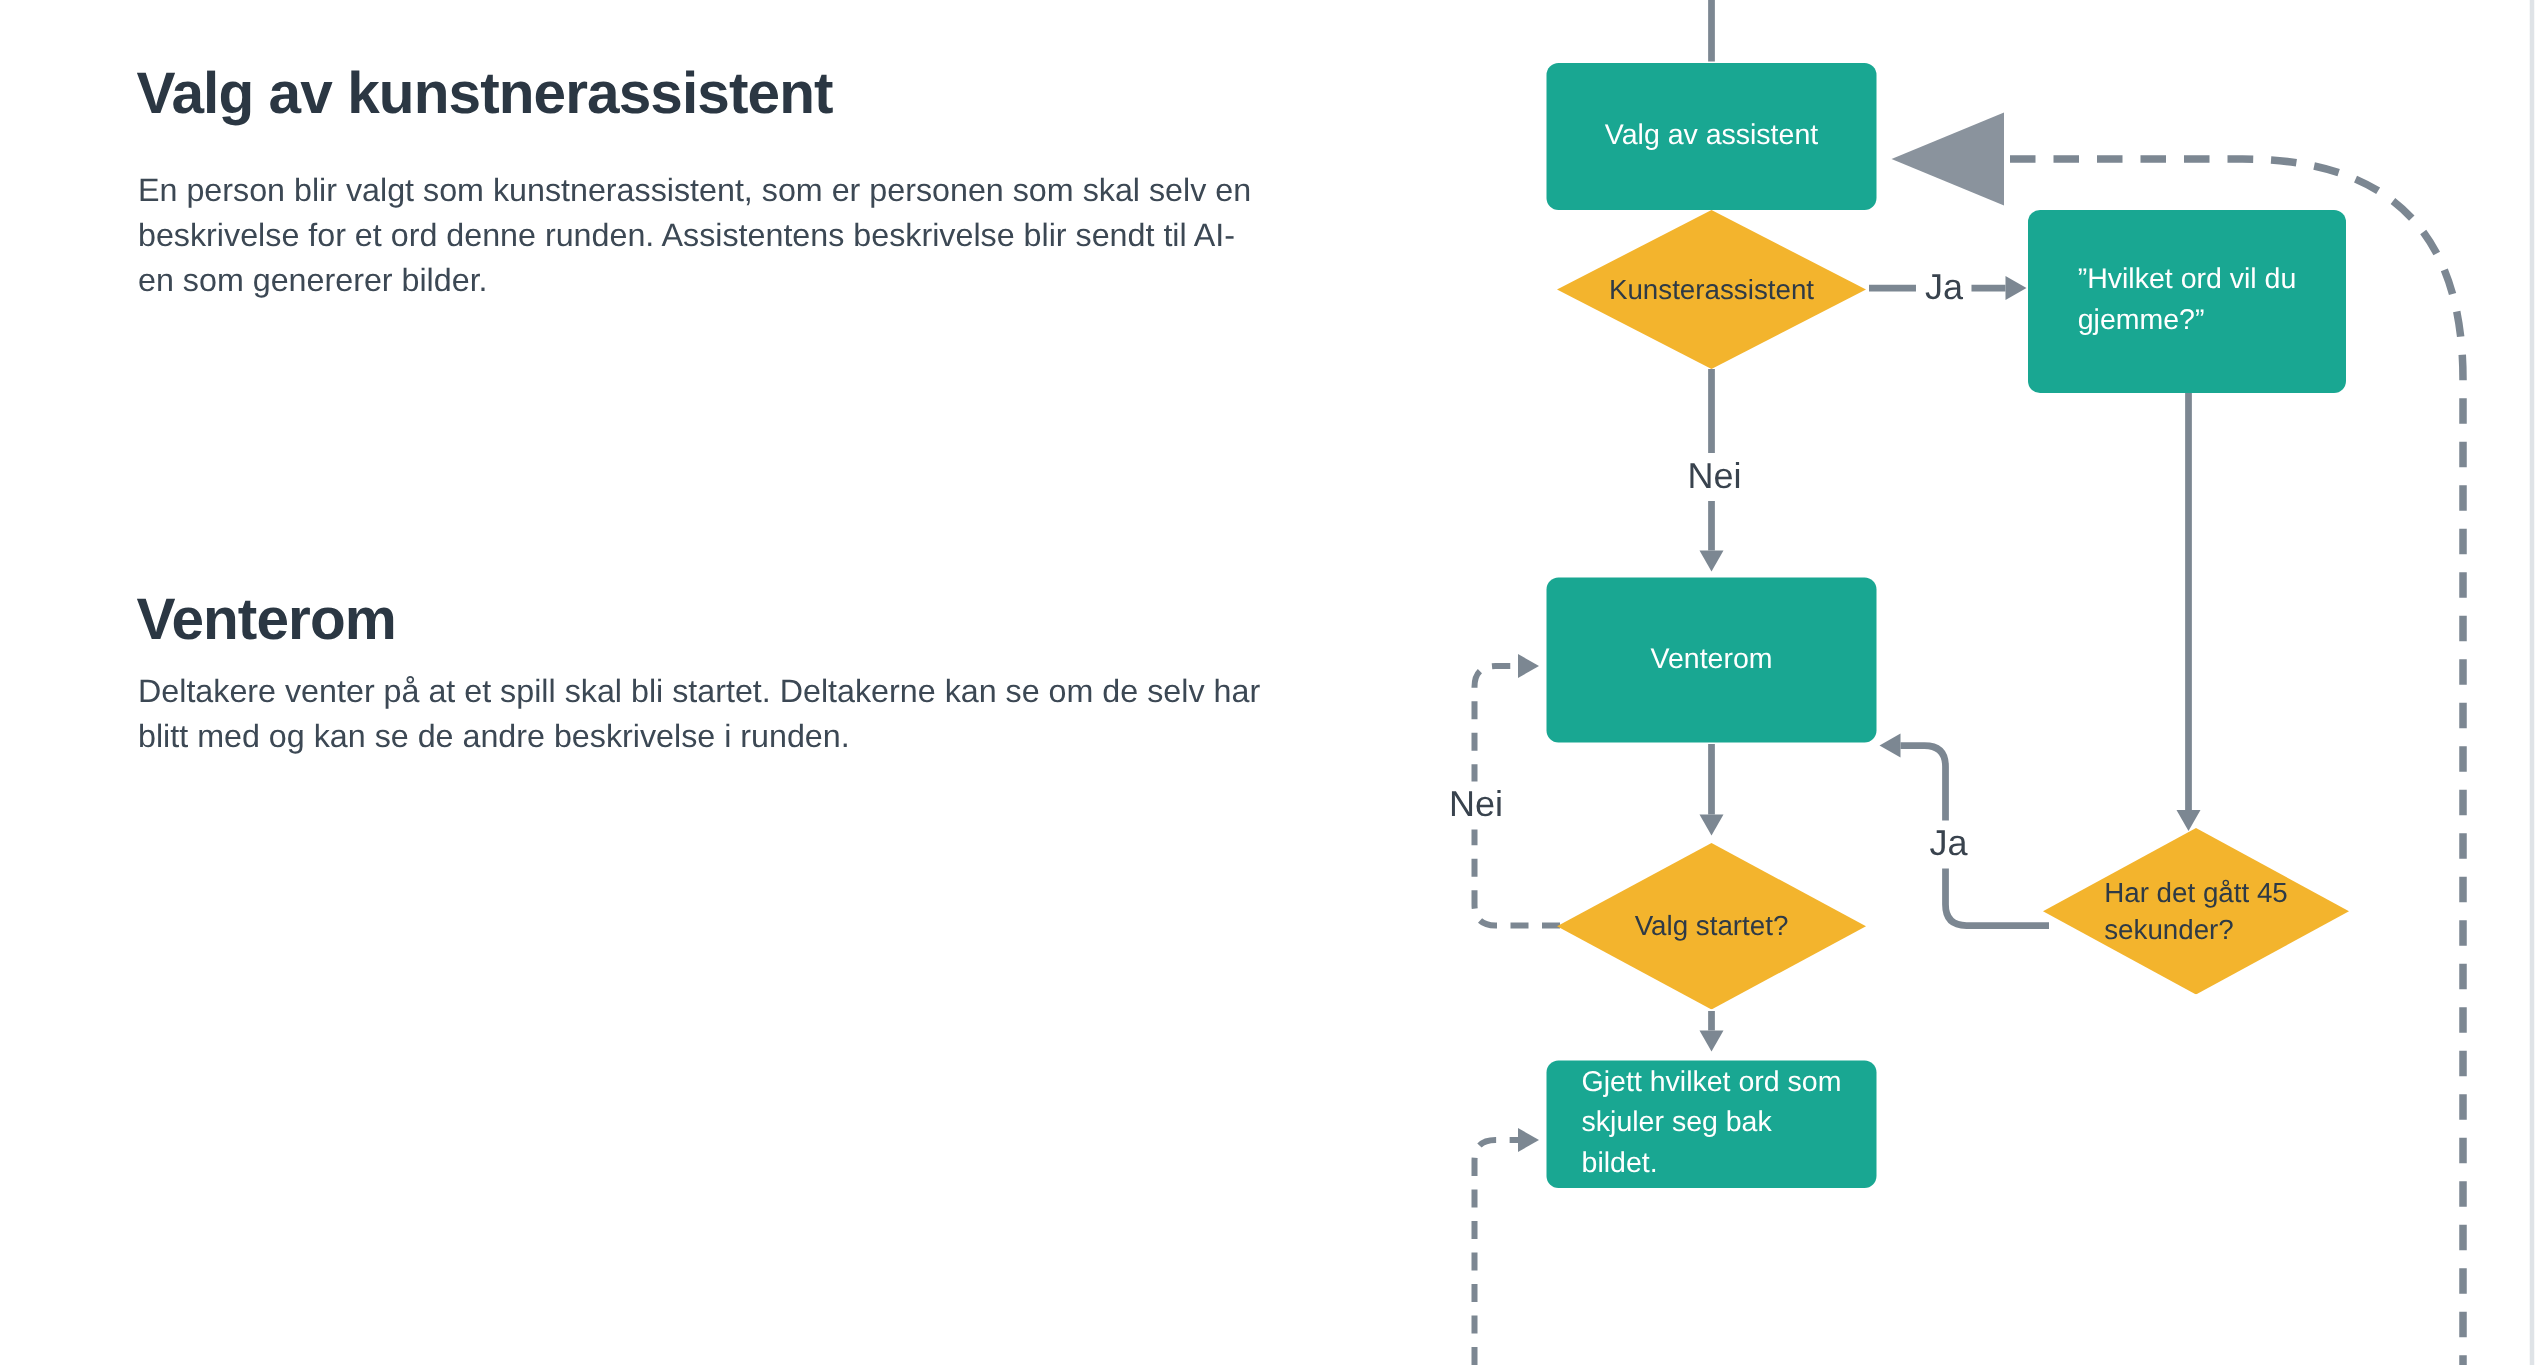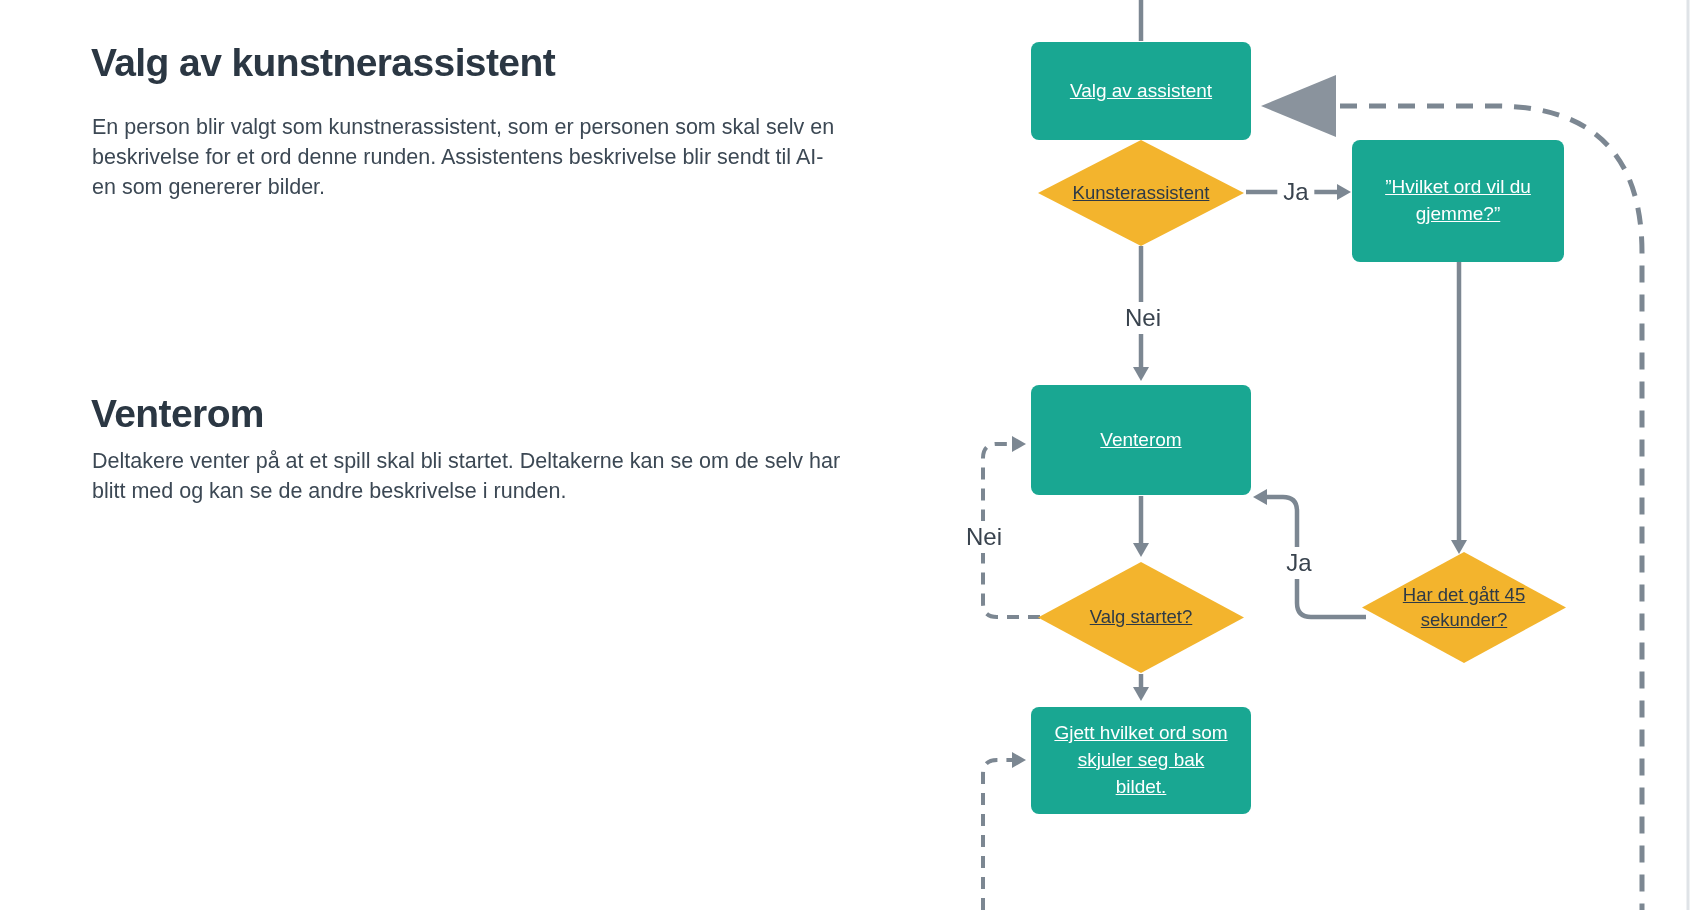--- a/index.html
+++ b/index.html
@@ -14,21 +14,21 @@
     color:var(--c-heading,#2B3743);white-space:nowrap;
   }
   .sec-p{
     position:absolute;left:92px;margin:0;width:810px;
     font-size:21.5px;line-height:30px;color:var(--c-body,#3C4854);
     white-space:pre-line;
   }
   
   .node{
     position:absolute;display:flex;align-items:center;justify-content:center;
-    text-align:center;box-sizing:border-box;text-decoration:underline;
+    text-align:left;box-sizing:border-box;
   }
   .process{
     background:var(--c-process,#19A792);color:#ffffff;border-radius:8px;
     font-size:19px;line-height:1.42;
   }
   .decision{
     background:var(--c-decision,#F3B42D);color:var(--c-decisiontext,#2E3A46);
     font-size:18.5px;line-height:1.32;
     clip-path:polygon(50% 0,100% 50%,50% 100%,0 50%);
   }
@@ -115,21 +115,21 @@
 
   <div class="node decision" style="left:1038px;top:562px;width:206px;height:111px">
     <span class="nt">Valg startet?</span>
   </div>
 
   <div class="node decision" style="left:1362px;top:552px;width:204px;height:111px">
     <span class="nt">Har det gått 45
 sekunder?</span>
   </div>
 
-  <div class="node process" style="left:1031px;top:707px;width:220px;height:107px">
+  <div class="node process" style="left:1031px;top:707px;width:220px;height:85px">
     <span class="nt">Gjett hvilket ord som
 skjuler seg bak
 bildet.</span>
   </div>
 
   <div class="lbl" style="left:1143px;top:318px">Nei</div>
   <div class="lbl" style="left:1296px;top:192px">Ja</div>
   <div class="lbl" style="left:984px;top:537px">Nei</div>
   <div class="lbl" style="left:1299px;top:563px">Ja</div>
 

